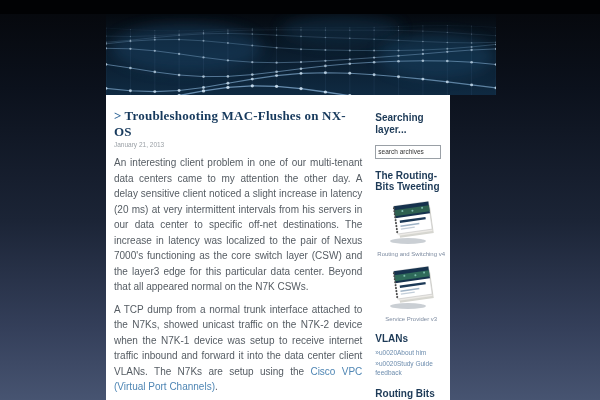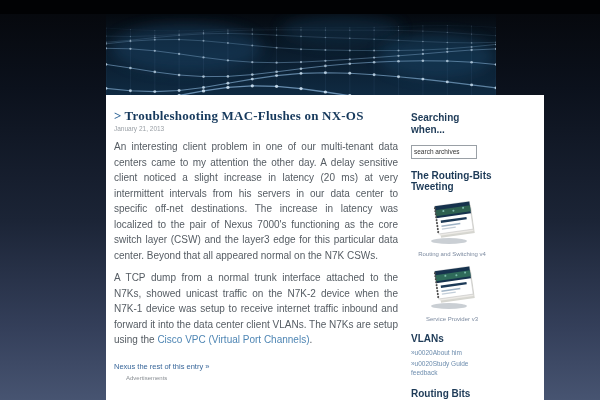--- a/index.html
+++ b/index.html
@@ -2,21 +2,21 @@
 <html><head>
 <meta charset="utf-8">
 <style>
   html,body{margin:0;padding:0;}
   body{
     width:600px;height:400px;overflow:hidden;position:relative;
     background:linear-gradient(180deg,#05070b 0%,#0b111c 22%,#1b2436 55%,#343f5a 82%,#475471 100%);
     font-family:"Liberation Sans",sans-serif;
   }
   .topbar{position:absolute;top:0;left:0;width:600px;height:14px;background:#010204;}
-  .frame{position:absolute;left:106px;top:14px;width:438px;}
+  .frame{position:absolute;left:106px;top:14px;width:344px;}
   .hero{width:390px;height:81px;overflow:hidden;background:#081524;}
   .content{background:#ffffff;display:flex;height:305px;overflow:hidden;}
   .main{width:300px;box-sizing:border-box;padding:13px 8px 0 8px;}
   .sidebar{width:90px;box-sizing:border-box;padding:17px 3px 0 5px;}
 
   
   .post-title{
     font-family:"Liberation Serif",serif;font-weight:bold;font-size:13px;
     color:#16395c;margin:0 0 1px 0;letter-spacing:0.2px;
   }
@@ -249,21 +249,21 @@
         <div class="ad-label">Advertisements</div>
         <div class="ad-space"></div>
         
       </div>
 
     </div>
 
     <div class="sidebar">
 
       <div class="sb-section">
-        <div class="sb-heading">Searching when...</div>
+        <div class="sb-heading">Searching layer...</div>
         <input class="search-input" type="text" value="search archives" style="">
       </div>
 
       <div class="sb-section">
         <div class="sb-heading">The Routing-Bits Tweeting</div>
 
         <a href="#" class="book">
           <svg width="58" height="48" viewBox="0 0 58 48">
             <ellipse cx="26" cy="43" rx="18" ry="3" fill="#8a94a0" opacity="0.45"></ellipse>
             <g transform="rotate(-8 29 24)">

